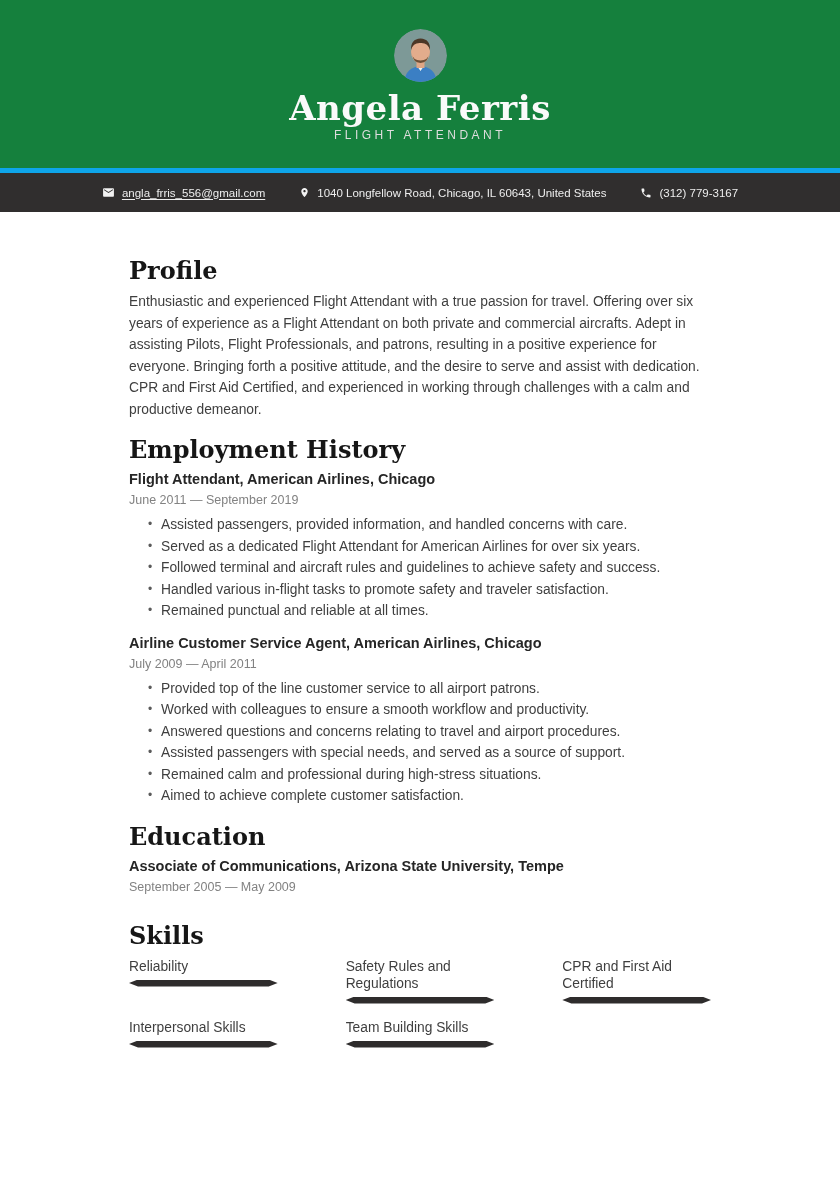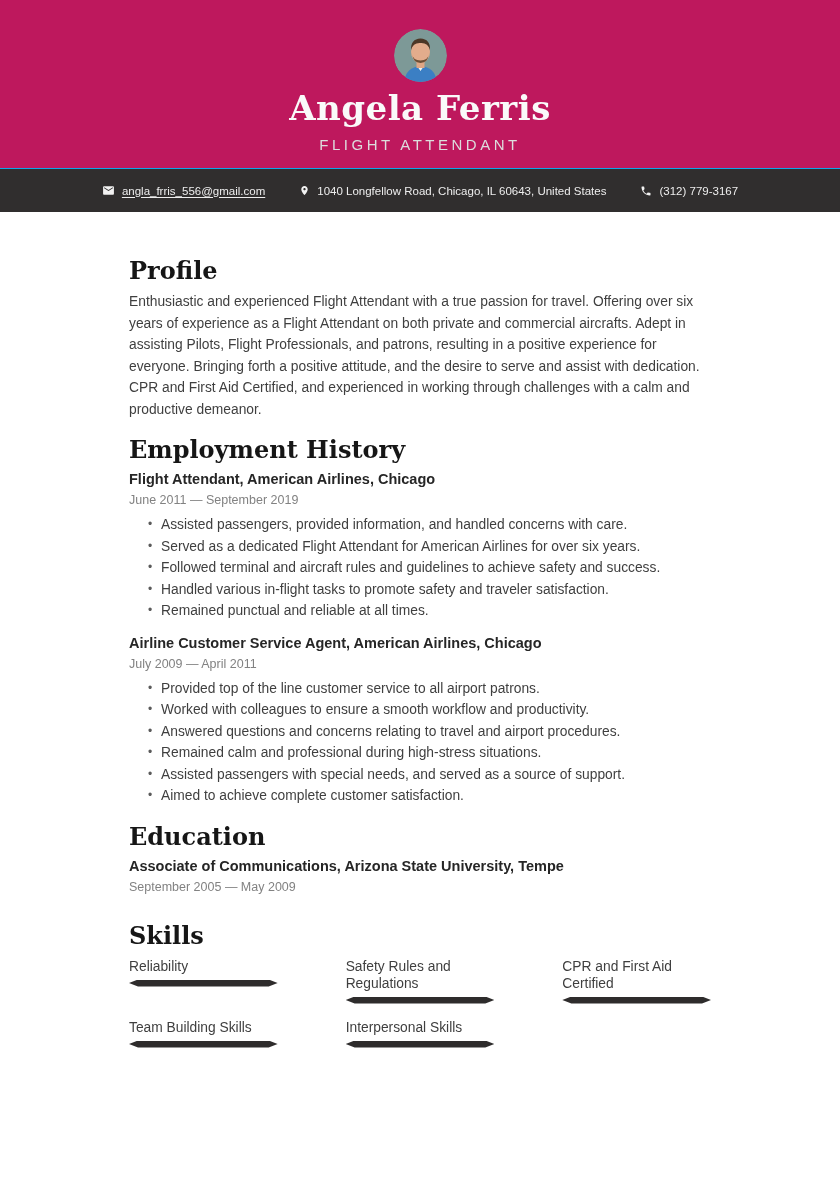--- a/index.html
+++ b/index.html
@@ -8,21 +8,21 @@
   .page {
     width: 840px;
     min-height: 1187px;
     margin: 0 auto;
     background: #ffffff;
     position: relative;
   }
 
   
   .resume-header {
-    background: #be185d;
+    background: #15803d;
     height: 168px;
     display: flex;
     flex-direction: column;
     align-items: center;
     padding-top: 29px;
   }
   .avatar {
     width: 53px; height: 53px;
     border-radius: 50%;
     overflow: hidden;
@@ -32,32 +32,32 @@
   .person-name {
     margin-top: 6px;
     font-family: "DejaVu Serif", "Liberation Serif", serif;
     font-weight: 700;
     font-size: 34px;
     line-height: 40px;
     color: #fafafa;
     letter-spacing: 0.5px;
   }
   .person-role {
-    margin-top: 10px;
-    font-size: 15px;
+    margin-top: 0;
+    font-size: 12px;
     line-height: 14px;
     letter-spacing: 3.5px;
     color: #dddddd;
     text-transform: uppercase;
   }
 
   
   .contact-bar {
     background: #302e2e;
-    border-top: 1px solid #0ea5e9;
+    border-top: 5px solid #0ea5e9;
     height: 44px;
     display: flex;
     align-items: center;
     justify-content: center;
     gap: 34px;
   }
   .contact-item {
     display: flex;
     align-items: center;
     gap: 7px;
@@ -223,22 +223,22 @@
         </ul>
       </div>
 
       <div class="job">
         <div class="job-title">Airline Customer Service Agent, American Airlines, Chicago</div>
         <div class="job-dates">July 2009 — April 2011</div>
         <ul class="bullets">
           <li>Provided top of the line customer service to all airport patrons.</li>
           <li>Worked with colleagues to ensure a smooth workflow and productivity.</li>
           <li>Answered questions and concerns relating to travel and airport procedures.</li>
+          <li>Assisted passengers with special needs, and served as a source of support.</li>
           <li>Remained calm and professional during high-stress situations.</li>
-          <li>Assisted passengers with special needs, and served as a source of support.</li>
           <li>Aimed to achieve complete customer satisfaction.</li>
         </ul>
       </div>
     </div>
 
     <div class="section">
       <div class="section-heading">Education</div>
       <div class="edu-entry">
         <div class="edu-title">Associate of Communications, Arizona State University, Tempe</div>
         <div class="edu-dates">September 2005 — May 2009</div>
@@ -264,28 +264,28 @@
         </div>
 
         <div class="skill-item">
           <div class="skill-label">CPR and First Aid Certified</div>
           <div class="skill-bar-track">
             <div class="skill-bar-fill" style="width: 100%;"></div>
           </div>
         </div>
 
         <div class="skill-item">
+          <div class="skill-label">Interpersonal Skills</div>
+          <div class="skill-bar-track">
+            <div class="skill-bar-fill" style="width: 100%;"></div>
+          </div>
+        </div>
+
+        <div class="skill-item">
           <div class="skill-label">Team Building Skills</div>
-          <div class="skill-bar-track">
-            <div class="skill-bar-fill" style="width: 100%;"></div>
-          </div>
-        </div>
-
-        <div class="skill-item">
-          <div class="skill-label">Interpersonal Skills</div>
           <div class="skill-bar-track">
             <div class="skill-bar-fill" style="width: 100%;"></div>
           </div>
         </div>
 
       </div>
     </div>
 
   </div>
 </div>

